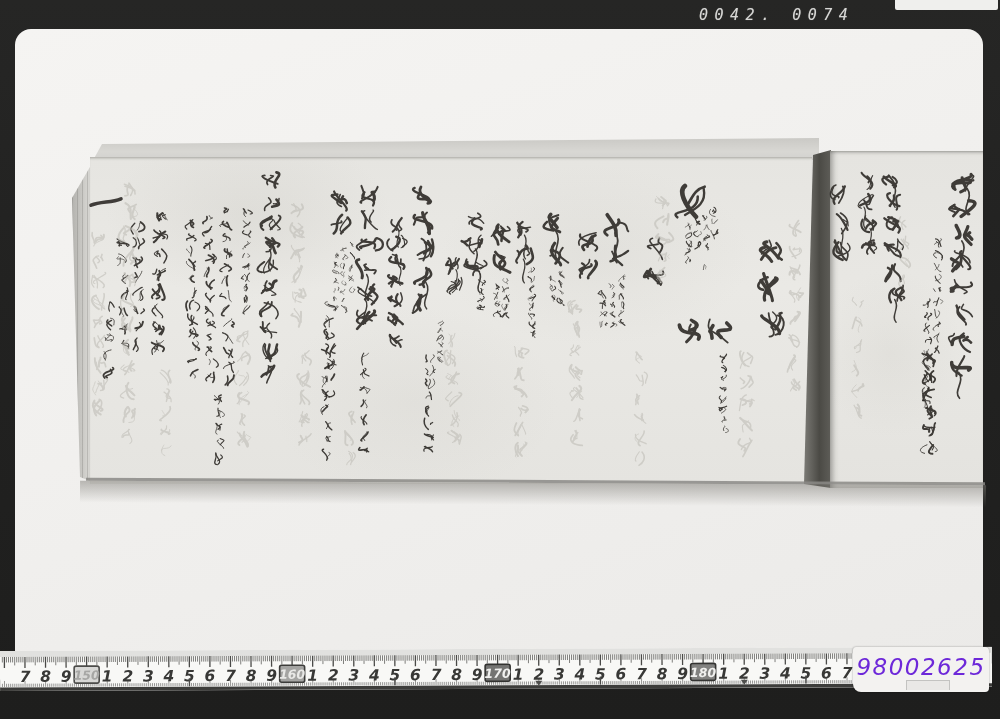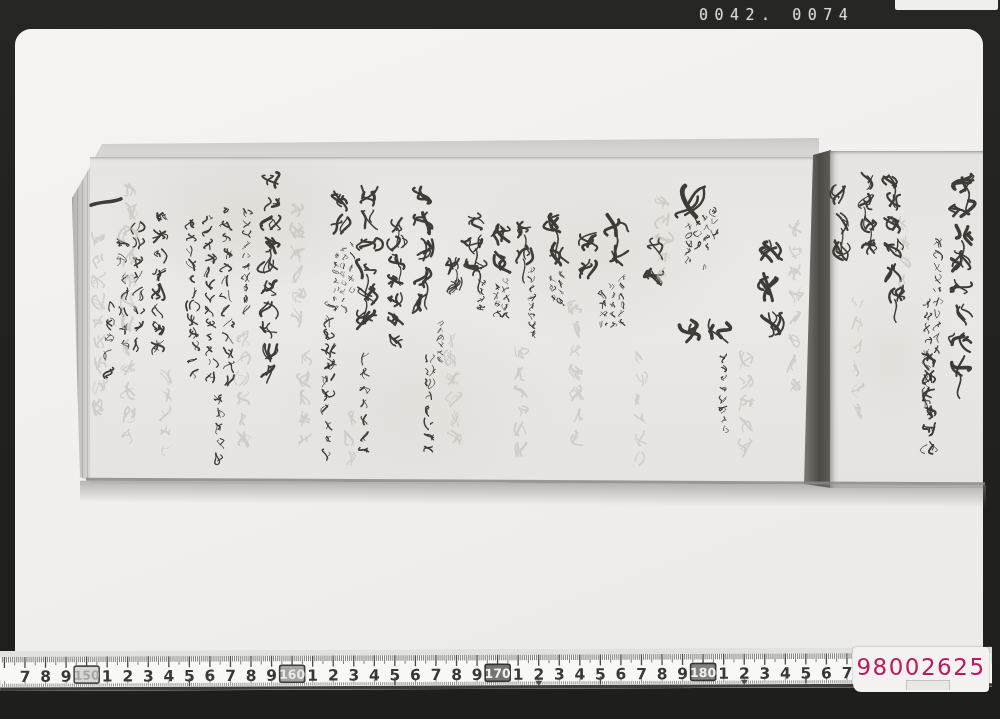--- a/index.html
+++ b/index.html
@@ -1,18 +1,18 @@
 <!DOCTYPE html>
 <html><head>
 <meta charset="utf-8">
 <style>
   html,body{margin:0;padding:0;background:#0d0d0d;}
   .stage{position:relative;width:1000px;height:719px;margin:0 auto;overflow:hidden;
          background:linear-gradient(180deg,#262625 0%,#222221 40%,#1e1e1d 100%);
-         font-family:"Liberation Sans",sans-serif;}
+         font-family:"Liberation Sans",sans-serif;font-style:italic;}
   
   .film-code{position:absolute;left:699px;top:6px;color:#d7d7d5;
              font-family:"DejaVu Sans Mono",monospace;font-size:15px;letter-spacing:6.5px;
              text-shadow:0 0 1px rgba(255,255,255,.35);}
   .film-tab{position:absolute;left:895px;top:0;width:103px;height:10px;background:#efefed;
             border-radius:0 0 2px 2px;}
   
   .mat{position:absolute;left:15px;top:29px;width:968px;height:650px;border-radius:16px;
        background:linear-gradient(160deg,#f5f4f2 0%,#f1f0ee 45%,#ebeae8 100%);}
   
@@ -46,21 +46,21 @@
        transform:rotate(0.3deg);}
   
   #ink{position:absolute;left:0;top:0;pointer-events:none;}
   
   .ruler{position:absolute;left:0;top:651px;width:992px;height:42px;
          transform:rotate(-0.25deg);transform-origin:left center;}
   
   .id-label{position:absolute;left:853px;top:647px;width:136px;height:45px;background:#f3f2f0;
             border-radius:3px 4px 4px 8px;display:flex;align-items:center;justify-content:center;
             box-shadow:0 0 2px rgba(0,0,0,.4);}
-  .id-label span{font-family:"DejaVu Sans",sans-serif;font-size:23px;color:#be185d;
+  .id-label span{font-family:"DejaVu Sans",sans-serif;font-size:23px;color:#6d28d9;
             letter-spacing:1.5px;margin-top:-6px;}
   .id-box{position:absolute;left:53px;bottom:2px;width:42px;height:9px;
           border:1.5px solid #c3c3c1;border-bottom:none;background:#e9e8e6;}
 </style>
 </head>
 <body>
 
 <div class="stage">
 
   <div class="film-tab"></div>

